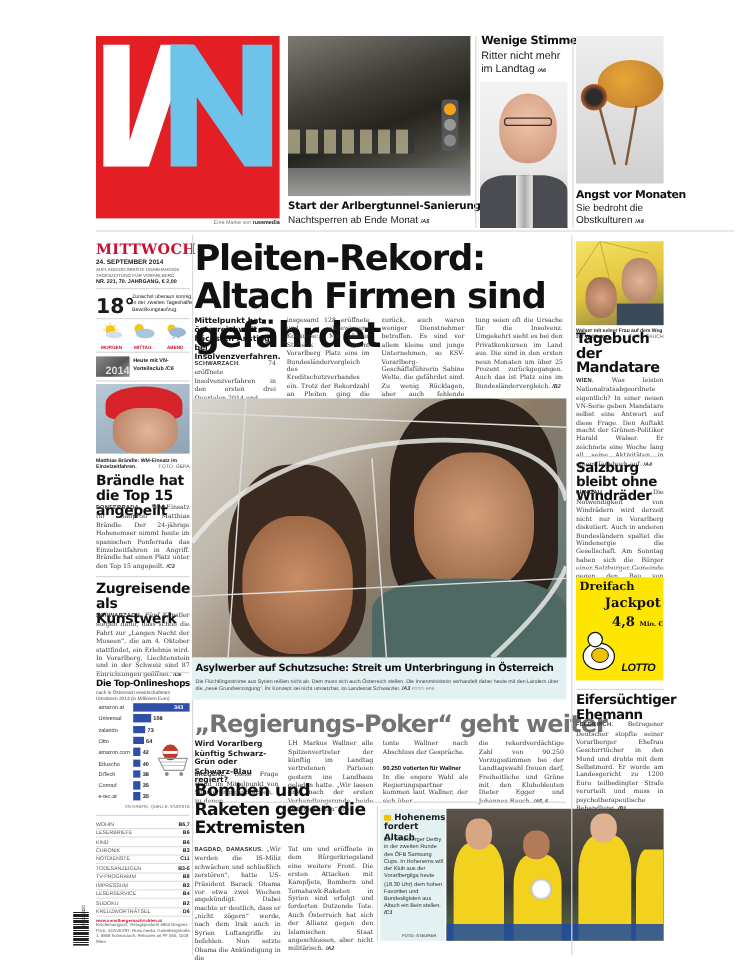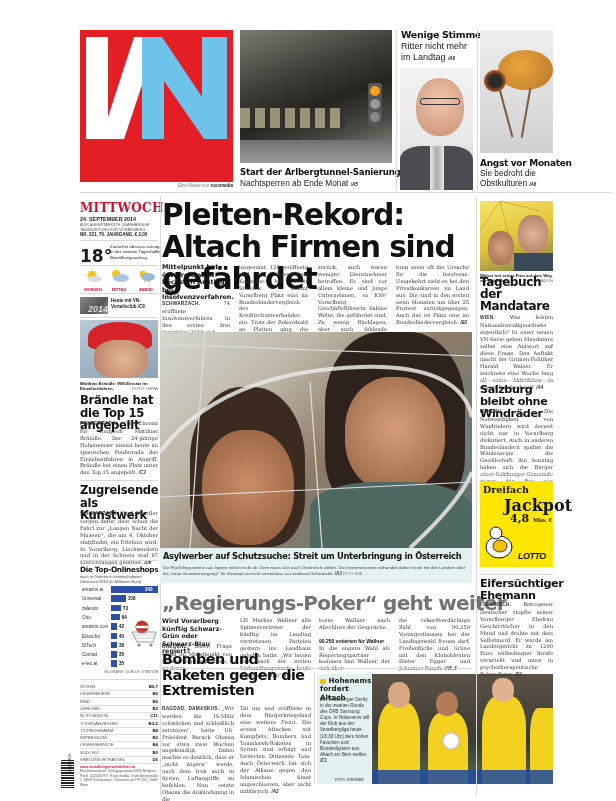--- a/index.html
+++ b/index.html
@@ -145,21 +145,21 @@
   <svg width="20" height="13" viewBox="0 0 20 13">
       <circle cx="7" cy="5" r="3.5" fill="#f7c41a"></circle>
       <ellipse cx="12" cy="8" rx="7" ry="4" fill="#9ab8d4"></ellipse>
       <line x1="9" y1="12" x2="8" y2="13" stroke="#6a8fb8"></line>
       <line x1="13" y1="12" x2="12" y2="13" stroke="#6a8fb8"></line>
     </svg>
   <span>ABEND</span>
 </div>
 <div class="hr" style="left:80px;top:293px;width:78px"></div>
 <div id="club-img" class="abs">
-  <span class="abs sans" style="left:8px;top:7px;font-size:9px;font-weight:700;color:#ddd;font-style:italic">2014</span>
+  <span class="abs sans" style="left:8px;top:7px;font-size:9px;font-weight:700;color:#ddd;">2014</span>
 </div>
 <div id="club-txt" class="abs"><span>Heute mit VN-Vorteilsclub</span> <span class="ref">/C6</span></div>
 <div class="hr" style="left:80px;top:317px;width:78px"></div>
 
 <div class="photo" style="left:80px;top:320px;width:78px;height:58px;background:linear-gradient(160deg,#b9c9d6,#8ea3b4)">
   <div class="abs" style="left:8px;top:2px;width:64px;height:28px;border-radius:50% 50% 20% 20%;background:#d6232a"></div>
   <div class="abs" style="left:14px;top:20px;width:54px;height:38px;border-radius:40%;background:radial-gradient(circle at 55% 50%,#e3b598,#b57e62)"></div>
 </div>
 <div class="abs sans" style="left:80px;top:381px;width:78px;font-size:4.3px;font-weight:700;line-height:5.4px"><span>Matthias Brändle: WM-Einsatz im Einzelzeitfahren.</span> <span style="float:right;font-weight:400;color:#666">FOTO: GEPA</span></div>
 <div class="abs hd-l" style="left:80px;top:394px;width:82px;font-size:11.6px;line-height:12.5px">Brändle hat die Top 15 angepeilt</div>
@@ -329,21 +329,21 @@
 <div class="abs hd-r" style="left:480px;top:276px;width:75px;font-size:12px;line-height:12px">Tagebuch der Mandatare</div>
 <div class="abs body-txt" style="left:480px;top:314px;width:73px"><b>WIEN.</b> <span>Was leisten Nationalratsabgeordnete eigentlich? In einer neuen VN-Serie geben Mandatare selbst eine Antwort auf diese Frage. Den Auftakt macht der Grünen-Politiker Harald Walser. Er zeichnete eine Woche lang all seine Aktivitäten in einem Tagebuch auf.</span> <span class="ref">/A4</span></div>
 <div class="hr" style="left:480px;top:380px;width:73px"></div>
 
 <div class="abs hd-r" style="left:480px;top:384px;width:75px;font-size:11.2px;line-height:12px">Salzburg bleibt ohne Windräder</div>
 <div class="abs body-txt" style="left:480px;top:408px;width:73px"><b>LUNGAU.</b> <span>Die Notwendigkeit von Windrädern wird derzeit nicht nur in Vorarlberg diskutiert. Auch in anderen Bundesländern spaltet die Windenergie die Gesellschaft. Am Sonntag haben sich die Bürger einer Salzburger Gemeinde gegen den Bau von Windrädern ausgesprochen.</span> <span class="ref">/A6</span></div>
 <div class="hr" style="left:480px;top:474px;width:73px"></div>
 
 <div id="lotto" class="abs">
   <div class="abs" style="left:3px;top:3px;font-family:'DejaVu Serif',serif;font-weight:700;font-size:9.5px;color:#111">Dreifach</div>
-  <div class="abs" style="left:24px;top:15px;font-family:'DejaVu Serif',serif;font-weight:700;font-size:16px;color:#111">Jackpot</div>
+  <div class="abs" style="left:24px;top:15px;font-family:'DejaVu Serif',serif;font-weight:700;font-size:11px;color:#111">Jackpot</div>
   <div class="abs" style="left:30px;top:31px;font-family:'DejaVu Serif',serif;font-weight:700;font-size:11px;color:#111"><span>4,8</span> <span style="font-size:5.5px">Mio. €</span></div>
   <svg class="abs" style="left:2px;top:40px" width="34" height="42" viewBox="0 0 34 42">
       <ellipse cx="17" cy="26" rx="13" ry="11" fill="#fff" stroke="#111" stroke-width="1"></ellipse>
       <circle cx="14" cy="12" r="6" fill="#fff" stroke="#111" stroke-width="1"></circle>
       <ellipse cx="18" cy="25" rx="7" ry="6" fill="#f2c200" stroke="#111" stroke-width=".8"></ellipse>
     </svg>
   <div class="abs sans" style="left:38px;top:70px;font-weight:700;font-style:italic;font-size:9px;color:#111;letter-spacing:-.5px">LOTTO</div>
 </div>
 <div class="hr" style="left:480px;top:574px;width:73px"></div>
 

